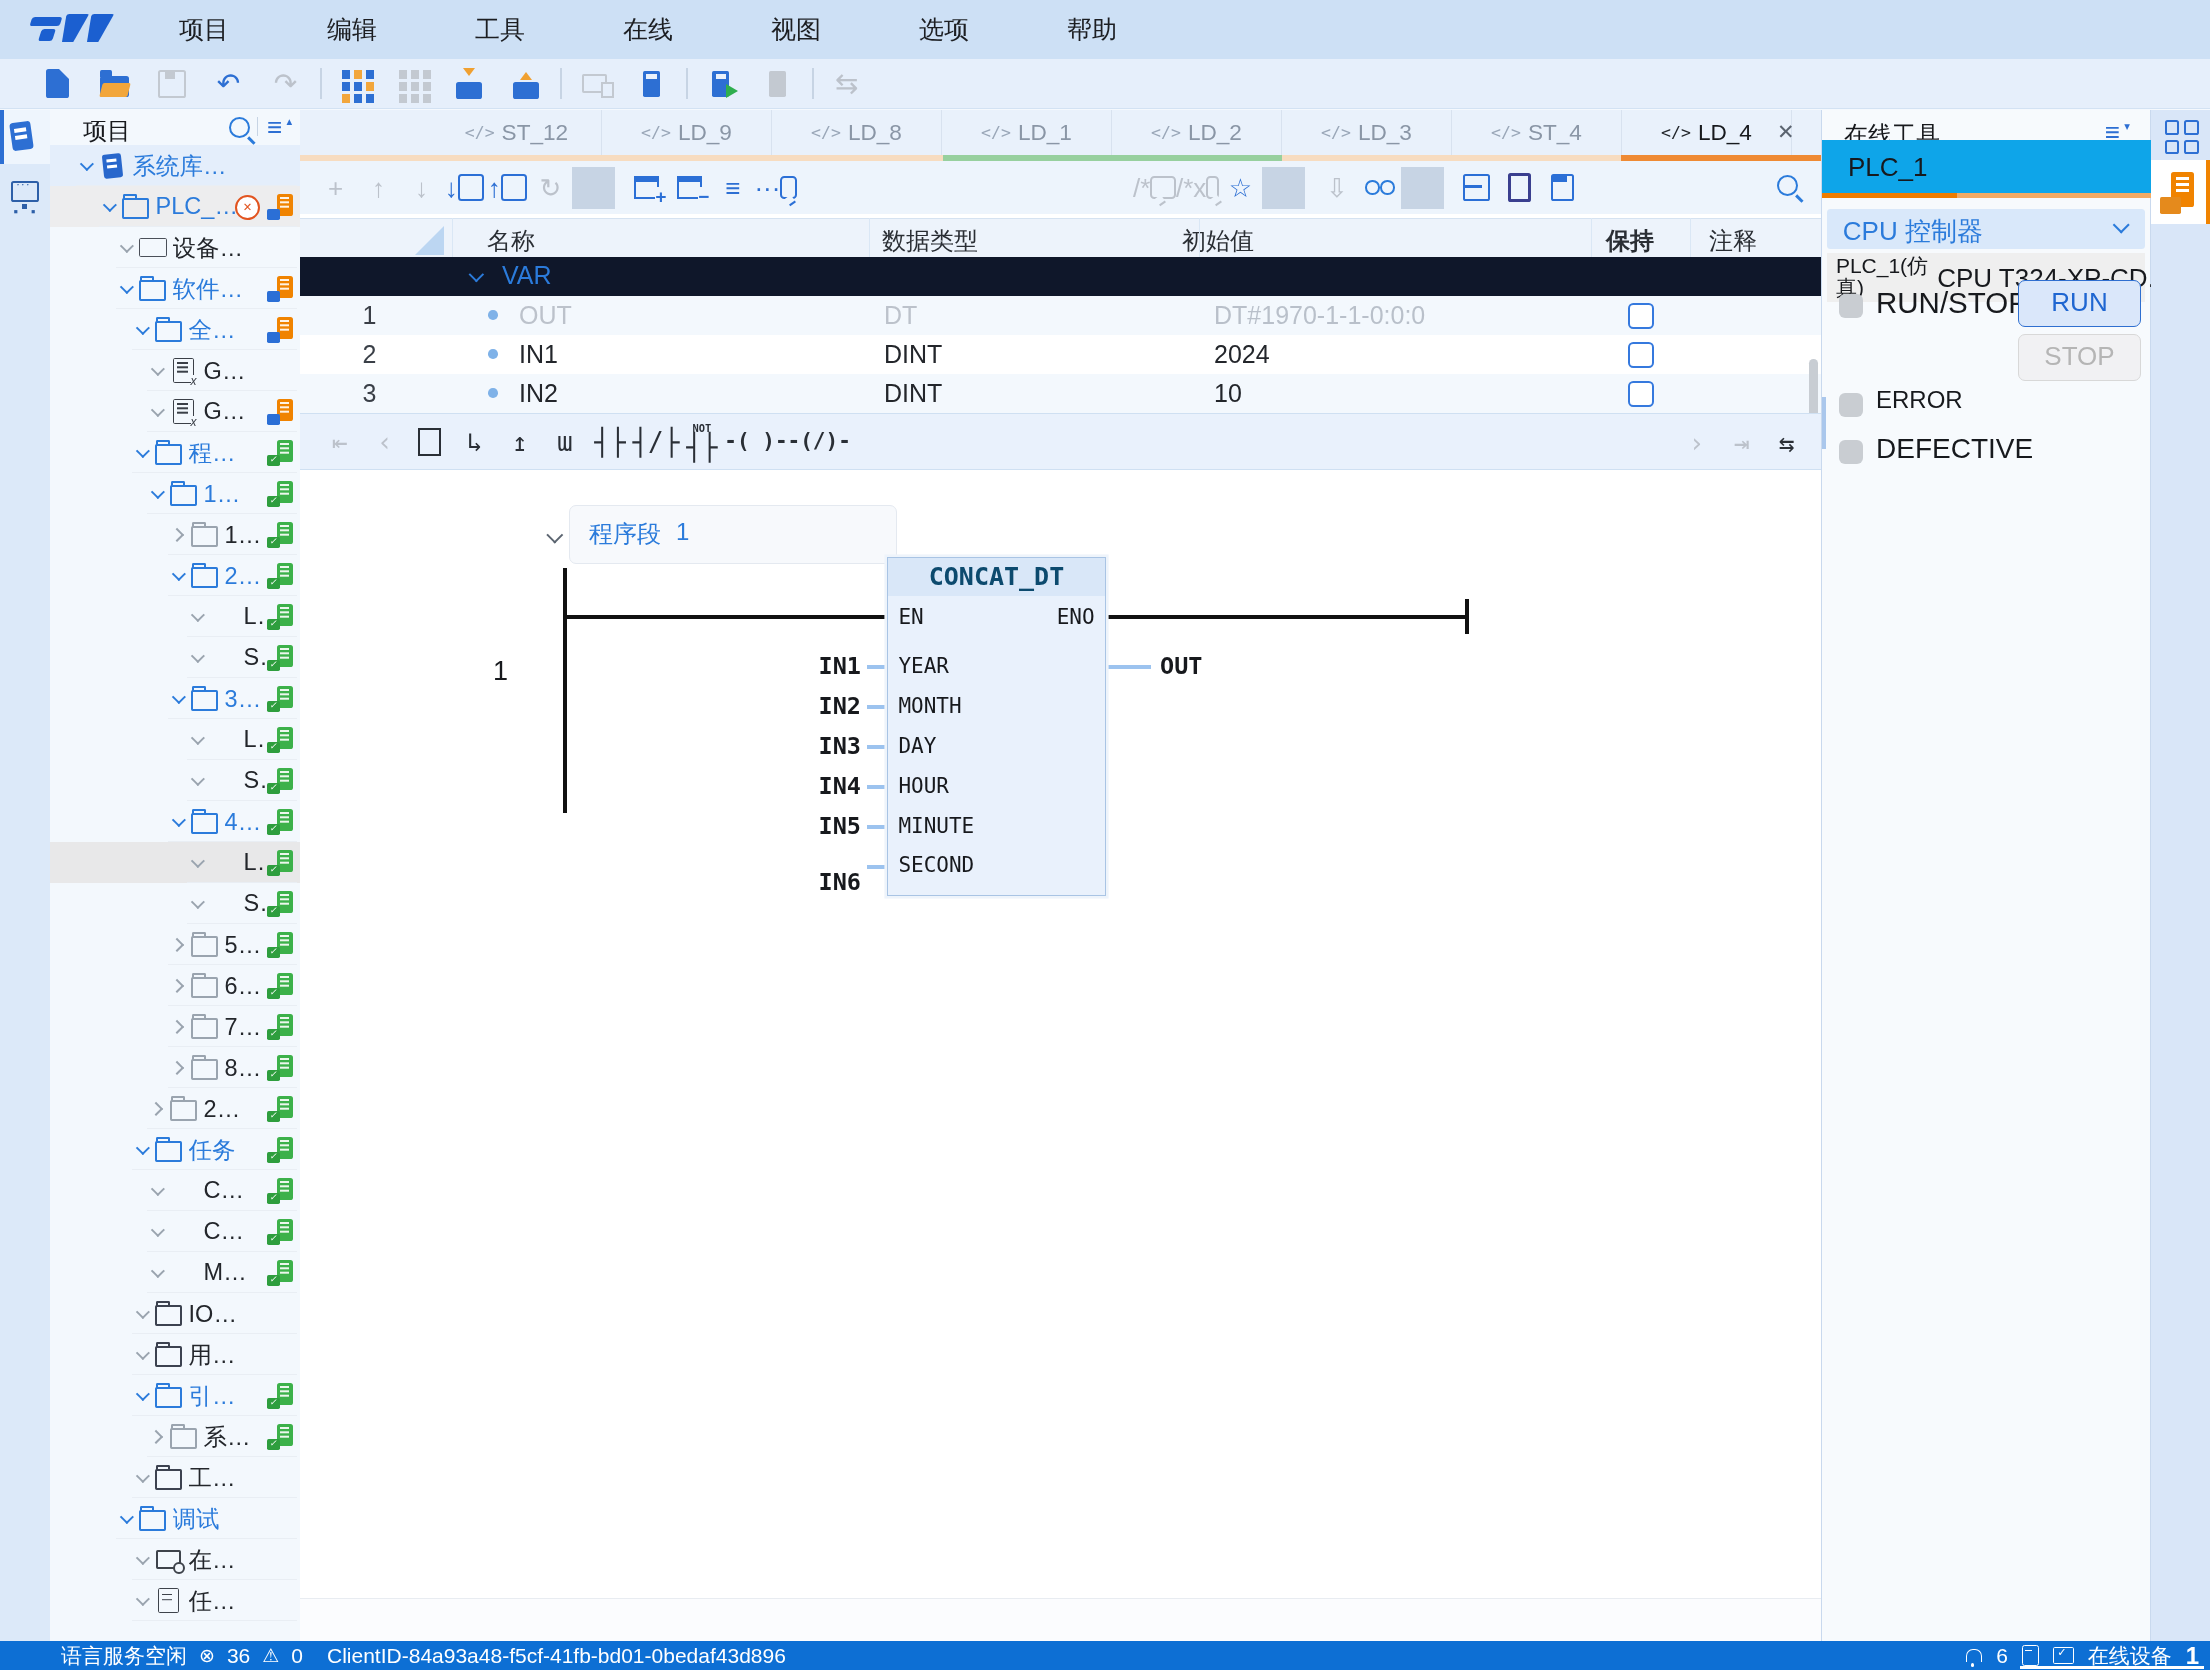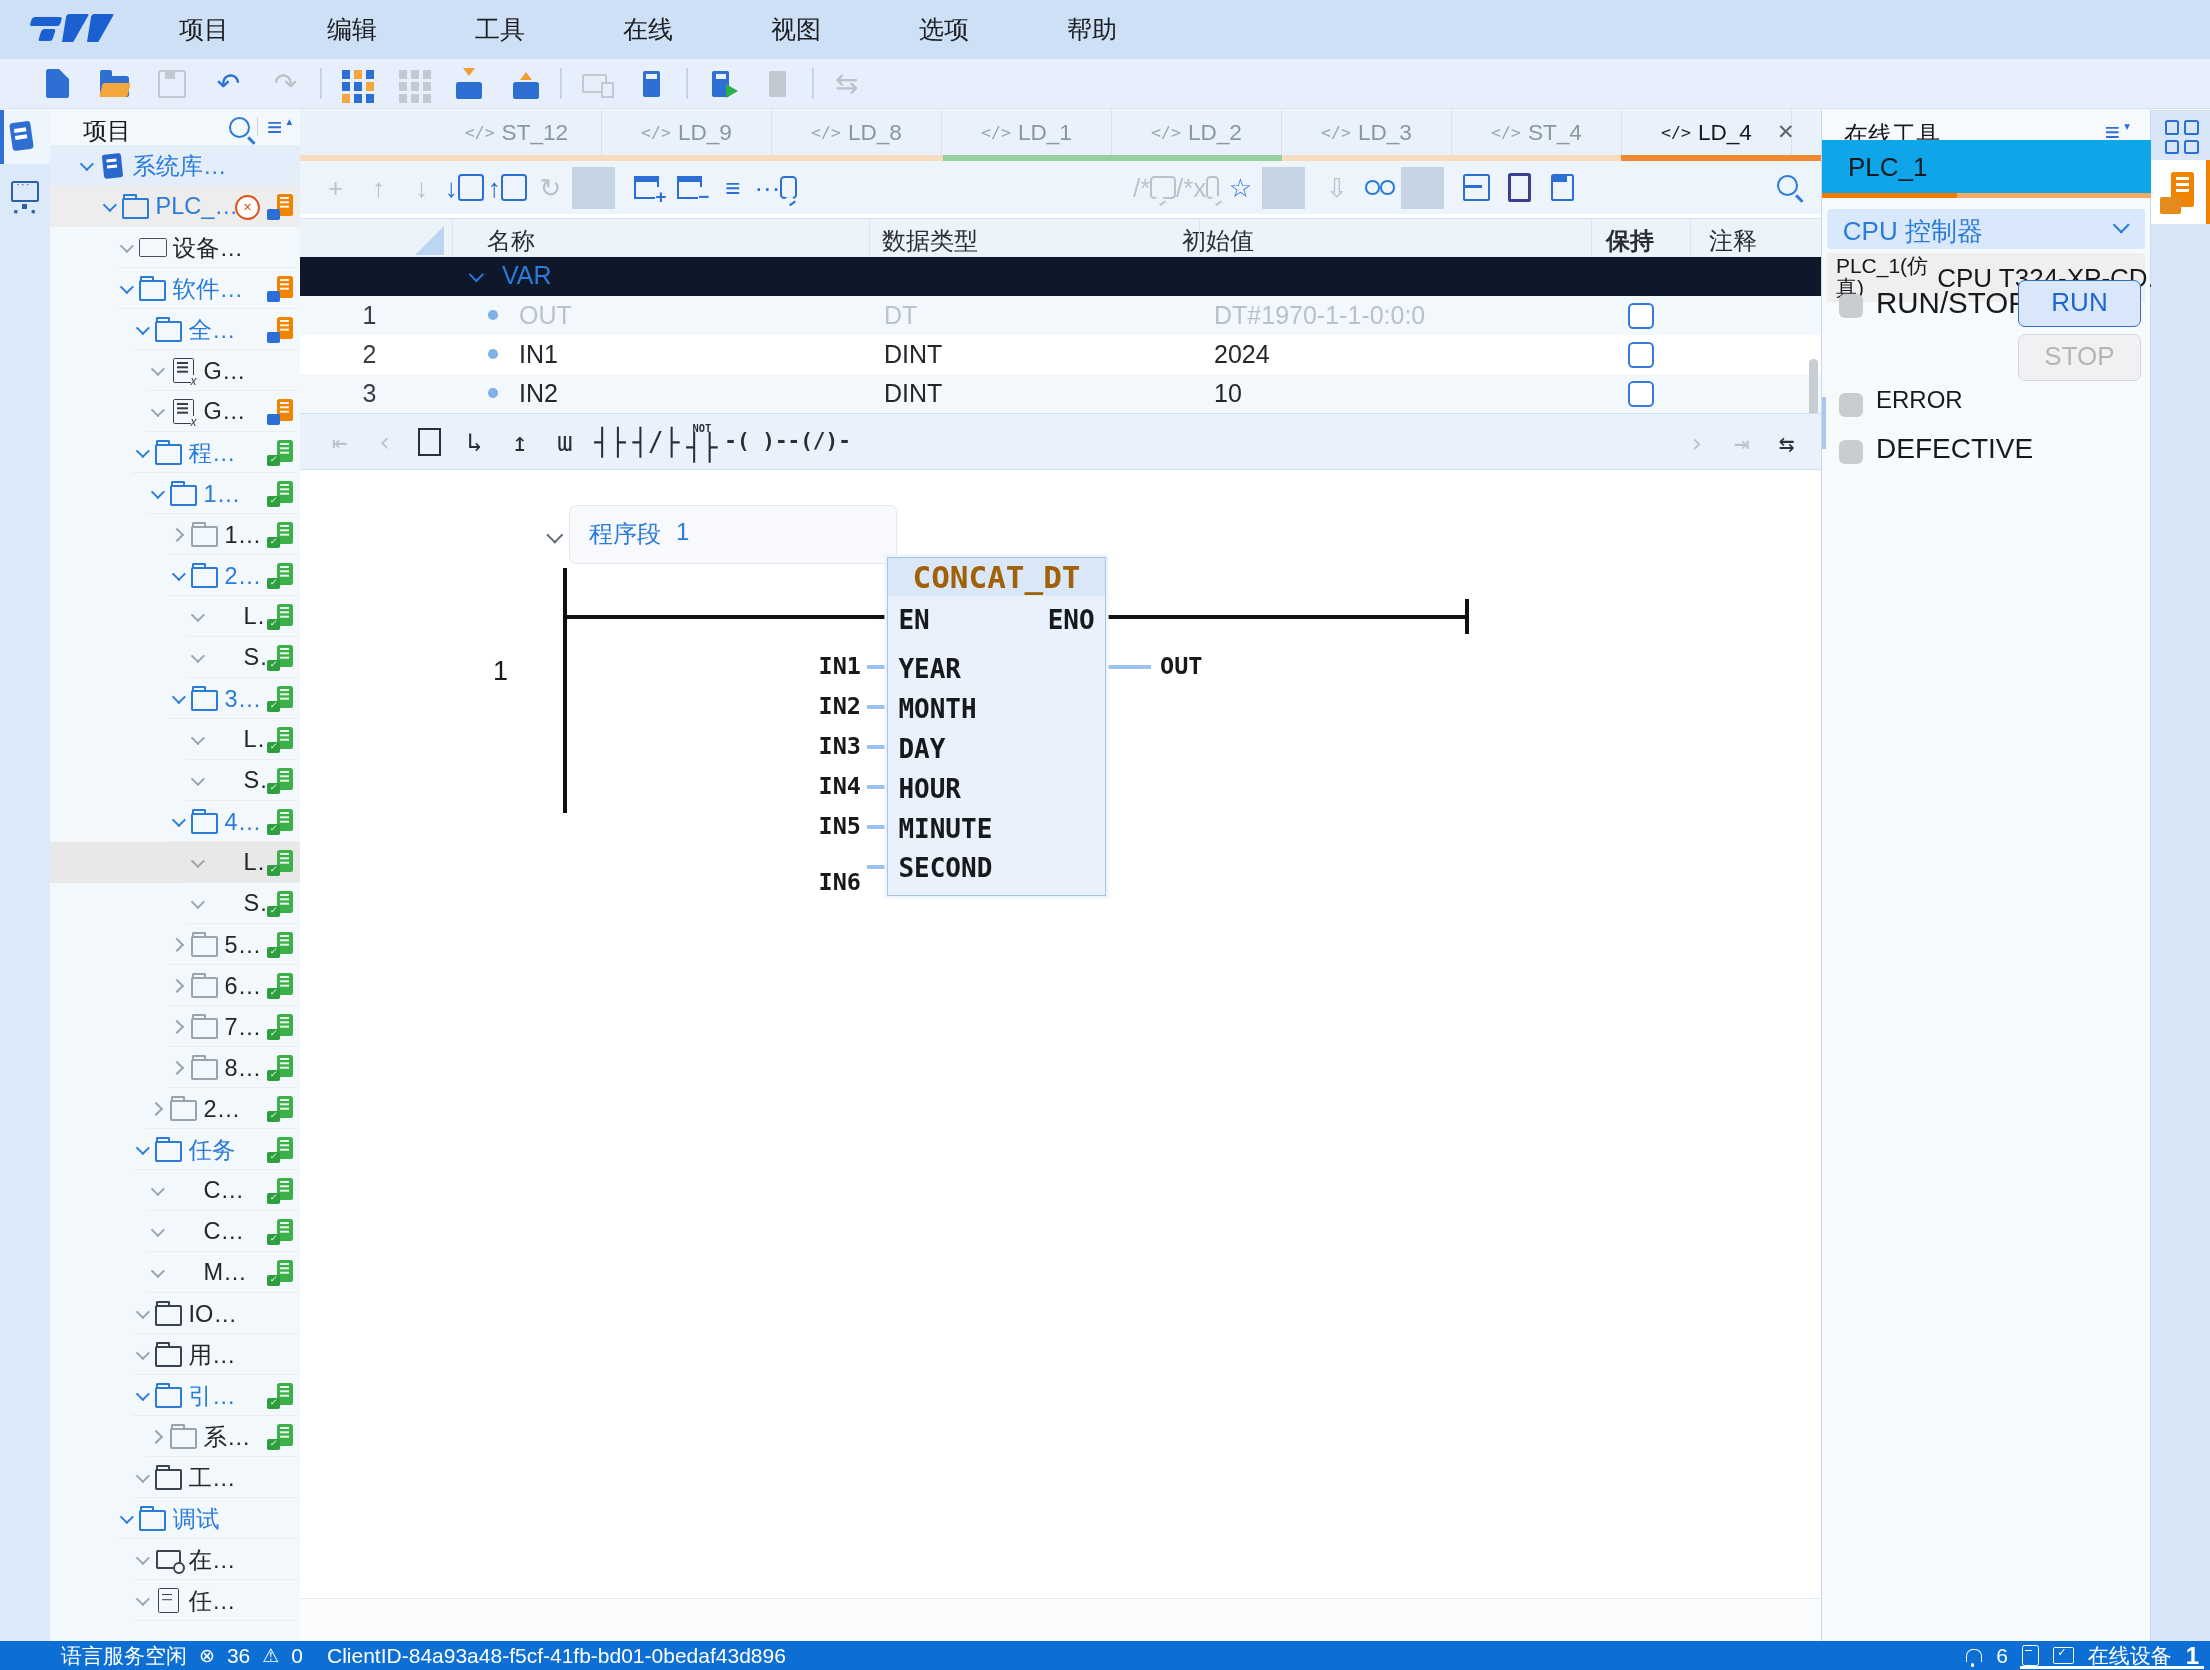--- a/index.html
+++ b/index.html
@@ -178,22 +178,22 @@
   #netno{position:absolute;left:193px;top:546px;font-size:27px;color:#17191d;}
   #rail{position:absolute;left:263px;top:458px;width:3.5px;height:245px;background:#111;}
   .wire{position:absolute;height:3.5px;background:#111;}
   .bwire{position:absolute;height:3.5px;background:#9cc3ef;}
   #w-en{left:265px;top:505px;width:322px;}
   #w-dash{left:660px;top:505px;width:74px;}
   #w-eno{left:804px;top:505px;width:363px;}
   #w-tick{position:absolute;left:1165px;top:489px;width:3.5px;height:35px;background:#111;}
   #fb{position:absolute;left:587px;top:447px;width:217px;height:337px;background:#e9f1fc;border:1.3px solid #a9c4e4;box-shadow:0 0 0 2.6px #eef4fb;}
   #fb-head{position:absolute;left:0;top:0;width:100%;height:38px;background:#d9e7f8;}
-  #fb-title{width:100%;text-align:center;line-height:38px;font-family:"DejaVu Sans Mono",monospace;font-size:31px;font-weight:bold;color:#a16207;}
-  .lpin div,.rpin div{position:absolute;font-family:"DejaVu Sans Mono",monospace;font-size:26px;font-weight:bold;color:#17191d;height:28px;}
+  #fb-title{width:100%;text-align:center;line-height:38px;font-family:"DejaVu Sans Mono",monospace;font-size:25px;font-weight:bold;color:#0c4a6e;}
+  .lpin div,.rpin div{position:absolute;font-family:"DejaVu Sans Mono",monospace;font-size:21px;font-weight:normal;color:#17191d;height:28px;}
   .lpin div{left:10.4px;}
   .lpin div:nth-of-type(1){top:47px;} .lpin div:nth-of-type(2){top:96px;} .lpin div:nth-of-type(3){top:136px;}
   .lpin div:nth-of-type(4){top:176px;} .lpin div:nth-of-type(5){top:216px;} .lpin div:nth-of-type(6){top:256px;}
   .lpin div:nth-of-type(7){top:295px;}
   .rpin div{right:10.4px;top:47px;}
   .inlab div{position:absolute;width:87px;text-align:right;font-family:"DejaVu Sans Mono",monospace;font-size:23.5px;font-weight:bold;color:#17191d;left:474px;}
   .inlab div:nth-of-type(1){top:542px;} .inlab div:nth-of-type(2){top:582px;} .inlab div:nth-of-type(3){top:622px;}
   .inlab div:nth-of-type(4){top:662px;} .inlab div:nth-of-type(5){top:702px;} .inlab div:nth-of-type(6){top:742px;margin-top:16px;}
   .inwire{position:absolute;left:567px;width:20px;height:3.5px;background:#9cc3ef;}
   #w-out{left:804px;top:555px;width:47px;}

